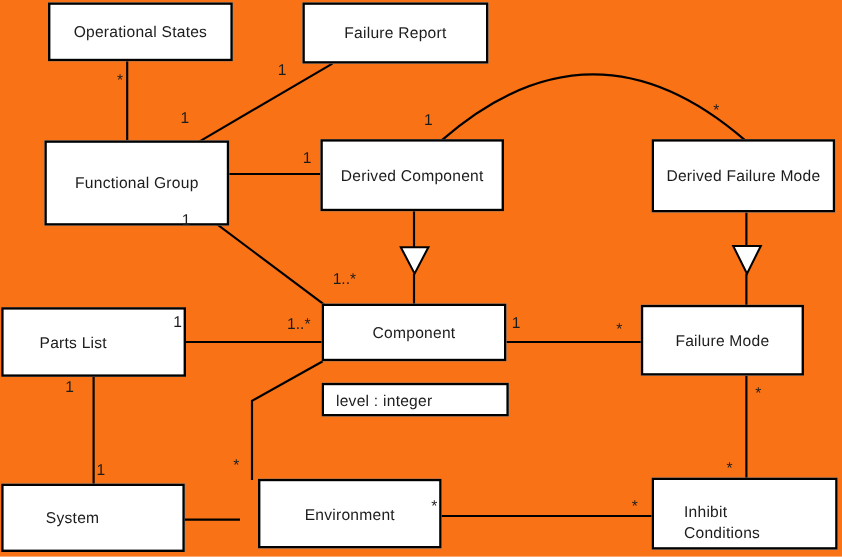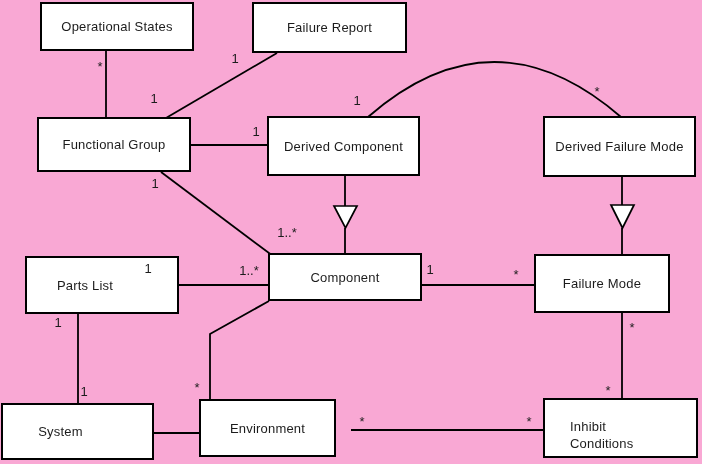--- a/index.html
+++ b/index.html
@@ -1,21 +1,21 @@
 <!DOCTYPE html>
 <html><head>
 <meta charset="utf-8">
 <title>UML Class Diagram</title>
 <style>
   html, body { margin: 0; padding: 0; background: #fff; }
   #canvas {
     position: relative;
     width: 702px;
     height: 464px;
-    background: #f9a8d4;
+    background: #f97316;
     font-family: "Liberation Sans", sans-serif;
     overflow: hidden;
     text-decoration: underline;
   }
   svg.wires {
     position: absolute;
     left: 0; top: 0;
     width: 702px; height: 464px;
   }
   .uml-box {
@@ -80,50 +80,53 @@
   </svg>
 
   <div class="uml-box" style="left:40px; top:2px; width:154px; height:49px;">
     <span>Operational States</span>
   </div>
 
   <div class="uml-box" style="left:252px; top:2px; width:155px; height:51px;">
     <span>Failure Report</span>
   </div>
 
-  <div class="uml-box" style="left:37px; top:117px; width:154px; height:55px;">
+  <div class="uml-box" style="left:37px; top:117px; width:154px; height:71px;">
     <span>Functional Group</span>
   </div>
 
   <div class="uml-box" style="left:543px; top:116px; width:153px; height:61px;">
     <span>Derived Failure Mode</span>
   </div>
 
   <div class="uml-box" style="left:267px; top:116px; width:153px; height:60px;">
     <span>Derived Component</span>
   </div>
 
-  <div class="uml-box shift-left" style="left:1px; top:256px; width:154px; height:58px;margin-left:24px;">
+  <div class="uml-box shift-left" style="left:1px; top:256px; width:154px; height:58px;">
     <span>Parts List</span>
   </div>
 
   <div class="uml-box" style="left:268px; top:253px; width:154px; height:48px;">
     <span>Component</span>
   </div>
 
+  <div class="uml-box attr-box" style="left:268px; top:319px; width:156px; height:28px;">
+    <span>level : integer</span>
+  </div>
 
   <div class="uml-box" style="left:534px; top:254px; width:136px; height:59px;">
     <span>Failure Mode</span>
   </div>
 
   <div class="uml-box shift-left" style="left:1px; top:403px; width:153px; height:57px;">
     <span>System</span>
   </div>
 
-  <div class="uml-box" style="left:199px; top:399px; width:137px; height:58px;">
+  <div class="uml-box" style="left:215px; top:399px; width:153px; height:58px;">
     <span>Environment</span>
   </div>
 
   <div class="uml-box" style="left:543px; top:398px; width:155px; height:60px; align-items:flex-start; padding-top:19px;">
     <span class="wrap-label">Inhibit Conditions</span>
   </div>
 
   <span class="mult" style="left:100px; top:66px;">*</span>
   <span class="mult" style="left:154px; top:98px;">1</span>
   <span class="mult" style="left:235px; top:58px;">1</span>

